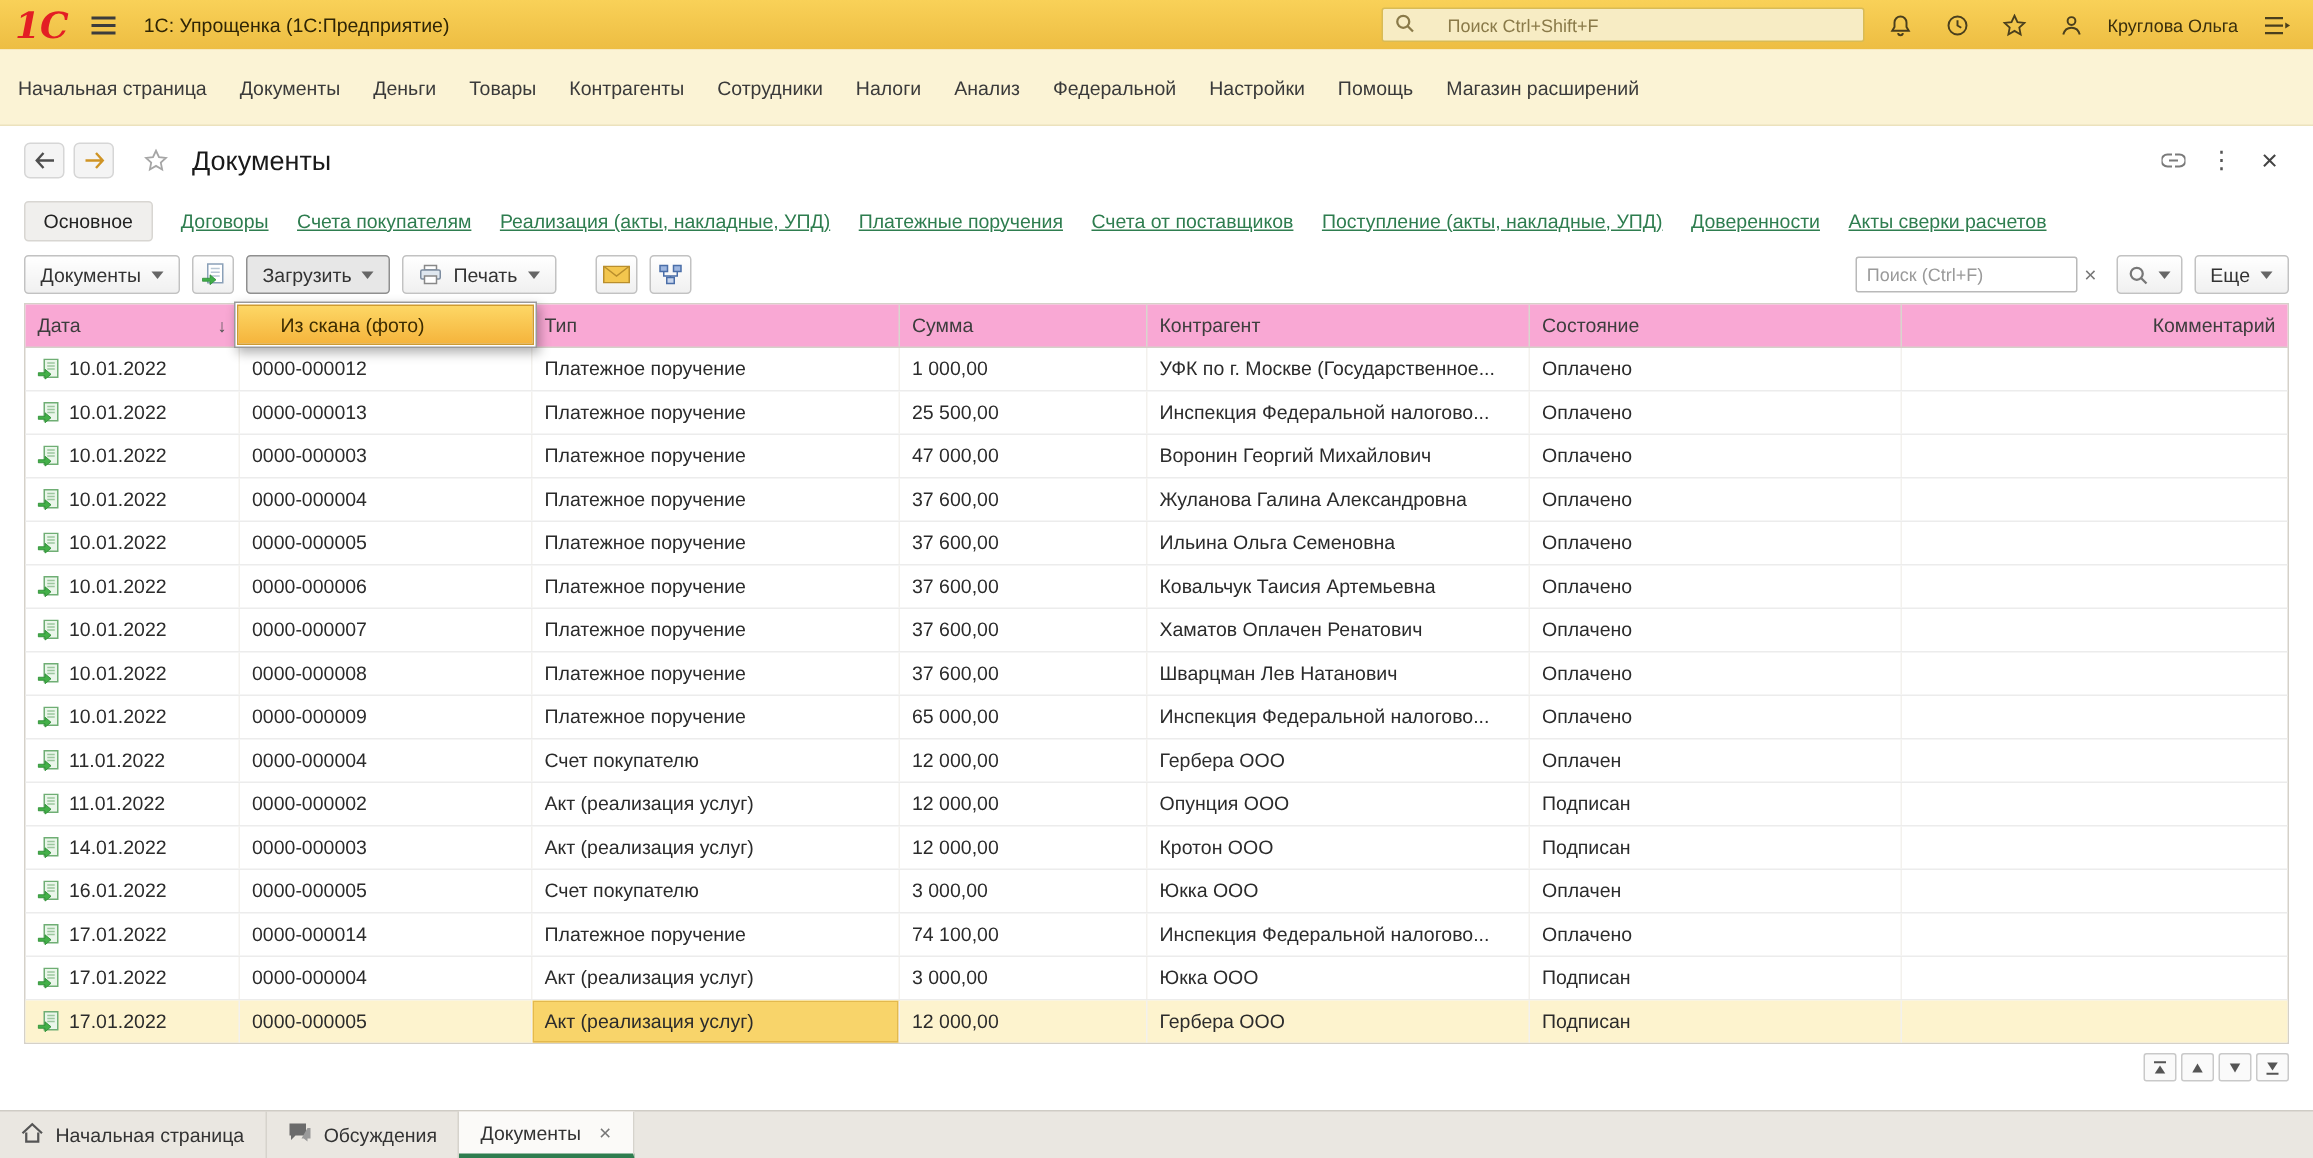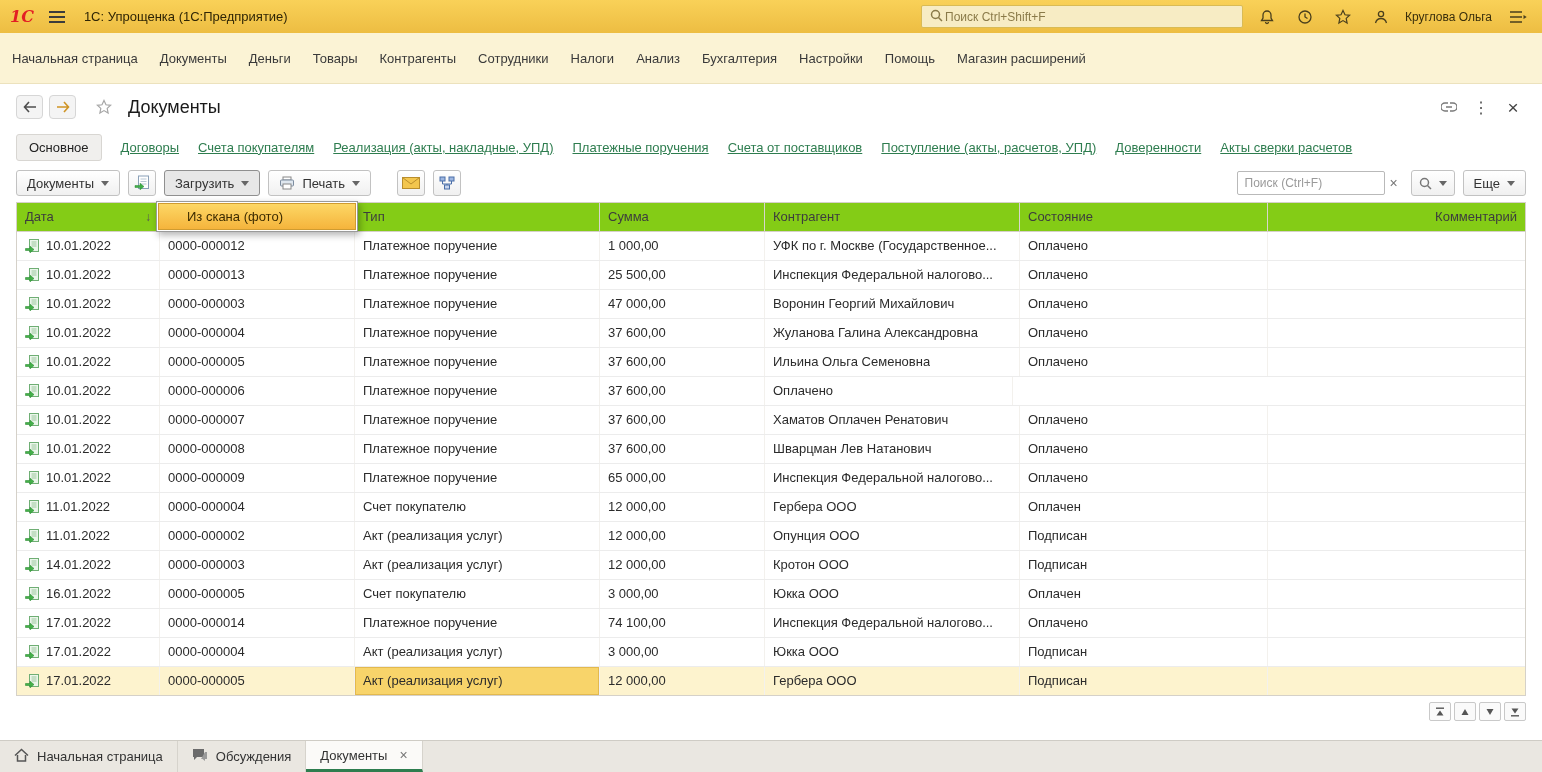--- a/index.html
+++ b/index.html
@@ -1,25 +1,25 @@
 <!DOCTYPE html>
 <html><head>
 <meta charset="utf-8">
 <style>
   * { box-sizing: border-box; margin: 0; padding: 0; }
   html,body { width:1542px; height:772px; overflow:hidden; }
   body { font-family:"Liberation Sans", sans-serif; font-size:13px; color:#333; background:#fff; position:relative; }
 
   
   .titlebar { height:33px; background:linear-gradient(#f9d158,#edbd42); display:flex; align-items:center; padding:0 10px; gap:10px; }
-  .logo { color:#e31e24; font-weight:bold; font-style:italic; font-size:16px; font-family:"DejaVu Serif", serif; line-height:1; }
+  .logo { color:#e31e24; font-weight:bold; font-style:italic; font-size:24px; font-family:"DejaVu Serif", serif; line-height:1; }
   .hamburger { display:flex; align-items:center; cursor:pointer; padding:2px 4px; }
   .app-title { font-size:13px; color:#2f2505; margin-left:4px; }
   .tb-spacer { flex:1; }
-  .tb-search { display:flex; align-items:center; gap:2px; background:#f7ecc4; border:1px solid #d9bb55; border-radius:2px; width:322px; height:23px; padding:0 8px; }
+  .tb-search { display:flex; align-items:center; gap:22px; background:#f7ecc4; border:1px solid #d9bb55; border-radius:2px; width:322px; height:23px; padding:0 8px; }
   .tb-search input { border:none; outline:none; background:transparent; font-size:12px; color:#5a4a1d; width:100%; font-family:"Liberation Sans", sans-serif; }
   .tb-search input::placeholder { color:#8a7a49; }
   .tb-icon { width:28px; height:26px; display:flex; align-items:center; justify-content:center; cursor:pointer; }
   .user-name { font-size:12px; color:#3a2f0c; margin:0 2px 0 0; }
 
   
   .menubar { height:51px; background:#fbf3d5; display:flex; align-items:center; gap:22px; padding:0 12px; border-bottom:1px solid #ece2bd; }
   .menu-item { font-size:13px; color:#3a3a3a; cursor:pointer; white-space:nowrap; }
 
   
@@ -48,21 +48,21 @@
   .tb-gap { width:10px; }
   .toolbar .t-spacer { flex:1; }
   .tb-search2 { display:flex; align-items:center; }
   .tb-search2 input { width:148px; height:24px; border:1px solid #b9b9b9; border-radius:2px; padding:0 7px; font-size:12px; color:#444; outline:none; font-family:"Liberation Sans", sans-serif; }
   .tb-search2 input::placeholder { color:#9a9a9a; }
   .clear-x { width:18px; height:24px; display:flex; align-items:center; justify-content:center; color:#777; cursor:pointer; font-size:14px; }
 
   
   .grid { margin:0 16px; border:1px solid #d5d1c9; }
   .g-row, .g-head-row { display:flex; }
-  .g-head-row { background:#84cc16; border-bottom:1px solid #d5d1c9; }
+  .g-head-row { background:#f9a8d4; border-bottom:1px solid #d5d1c9; }
   .g-cell { height:28px; line-height:28px; padding:0 8px; white-space:nowrap; overflow:hidden; text-overflow:ellipsis; display:flex; align-items:center; gap:6px; }
   .g-head { color:#3d3d3d; border-right:1px solid #d9d5cd; cursor:pointer; }
   .g-head:last-child { border-right:none;justify-content:flex-end; }
   .g-row { border-bottom:1px solid #ececec; cursor:pointer; }
   .g-row:last-child { border-bottom:none; }
   .g-row .g-cell { border-right:1px solid #f3f1ed; color:#2b2b2b; }
   .g-row .g-cell:last-child { border-right:none; }
   .col-date { width:143px; }
   .col-number { width:195px; }
   .col-type { width:245px; }
@@ -146,21 +146,21 @@
 
 <div class="menubar">
     <span class="menu-item">Начальная страница</span>
     <span class="menu-item">Документы</span>
     <span class="menu-item">Деньги</span>
     <span class="menu-item">Товары</span>
     <span class="menu-item">Контрагенты</span>
     <span class="menu-item">Сотрудники</span>
     <span class="menu-item">Налоги</span>
     <span class="menu-item">Анализ</span>
-    <span class="menu-item">Бухгалтерия</span>
+    <span class="menu-item">Федеральной</span>
     <span class="menu-item">Настройки</span>
     <span class="menu-item">Помощь</span>
     <span class="menu-item">Магазин расширений</span>
   </div>
 
 <div class="content">
 
   <div class="page-header">
     <span class="nav-btn">
       <svg width="14" height="12" viewBox="0 0 14 12">
@@ -188,21 +188,21 @@
     <span class="ph-icon ph-close">×</span>
   </div>
 
   <div class="page-tabs">
       <span class="page-tab active">Основное</span>
       <span class="page-tab">Договоры</span>
       <span class="page-tab">Счета покупателям</span>
       <span class="page-tab">Реализация (акты, накладные, УПД)</span>
       <span class="page-tab">Платежные поручения</span>
       <span class="page-tab">Счета от поставщиков</span>
-      <span class="page-tab">Поступление (акты, расчетов, УПД)</span>
+      <span class="page-tab">Поступление (акты, накладные, УПД)</span>
       <span class="page-tab">Доверенности</span>
       <span class="page-tab">Акты сверки расчетов</span>
     </div>
 
   <div class="toolbar">
     <span class="tb-btn">
       <span>Документы</span>
       <span class="caret"></span>
     </span>
     <span class="tb-btn icon-only">
@@ -447,20 +447,23 @@
           </div>
           <div class="g-cell col-number">
             <span class="cell-text">0000-000006</span>
           </div>
           <div class="g-cell col-type">
             <span class="cell-text">Платежное поручение</span>
           </div>
           <div class="g-cell col-sum">
             <span class="cell-text">37 600,00</span>
           </div>
+          <div class="g-cell col-contractor">
+            <span class="cell-text">Ковальчук Таисия Артемьевна</span>
+          </div>
           <div class="g-cell col-state">
             <span class="cell-text">Оплачено</span>
           </div>
           <div class="g-cell col-comment">
             <span class="cell-text"></span>
           </div>
         </div>
         <div class="g-row">
           <div class="g-cell col-date">
             <span class="doc-ico">

